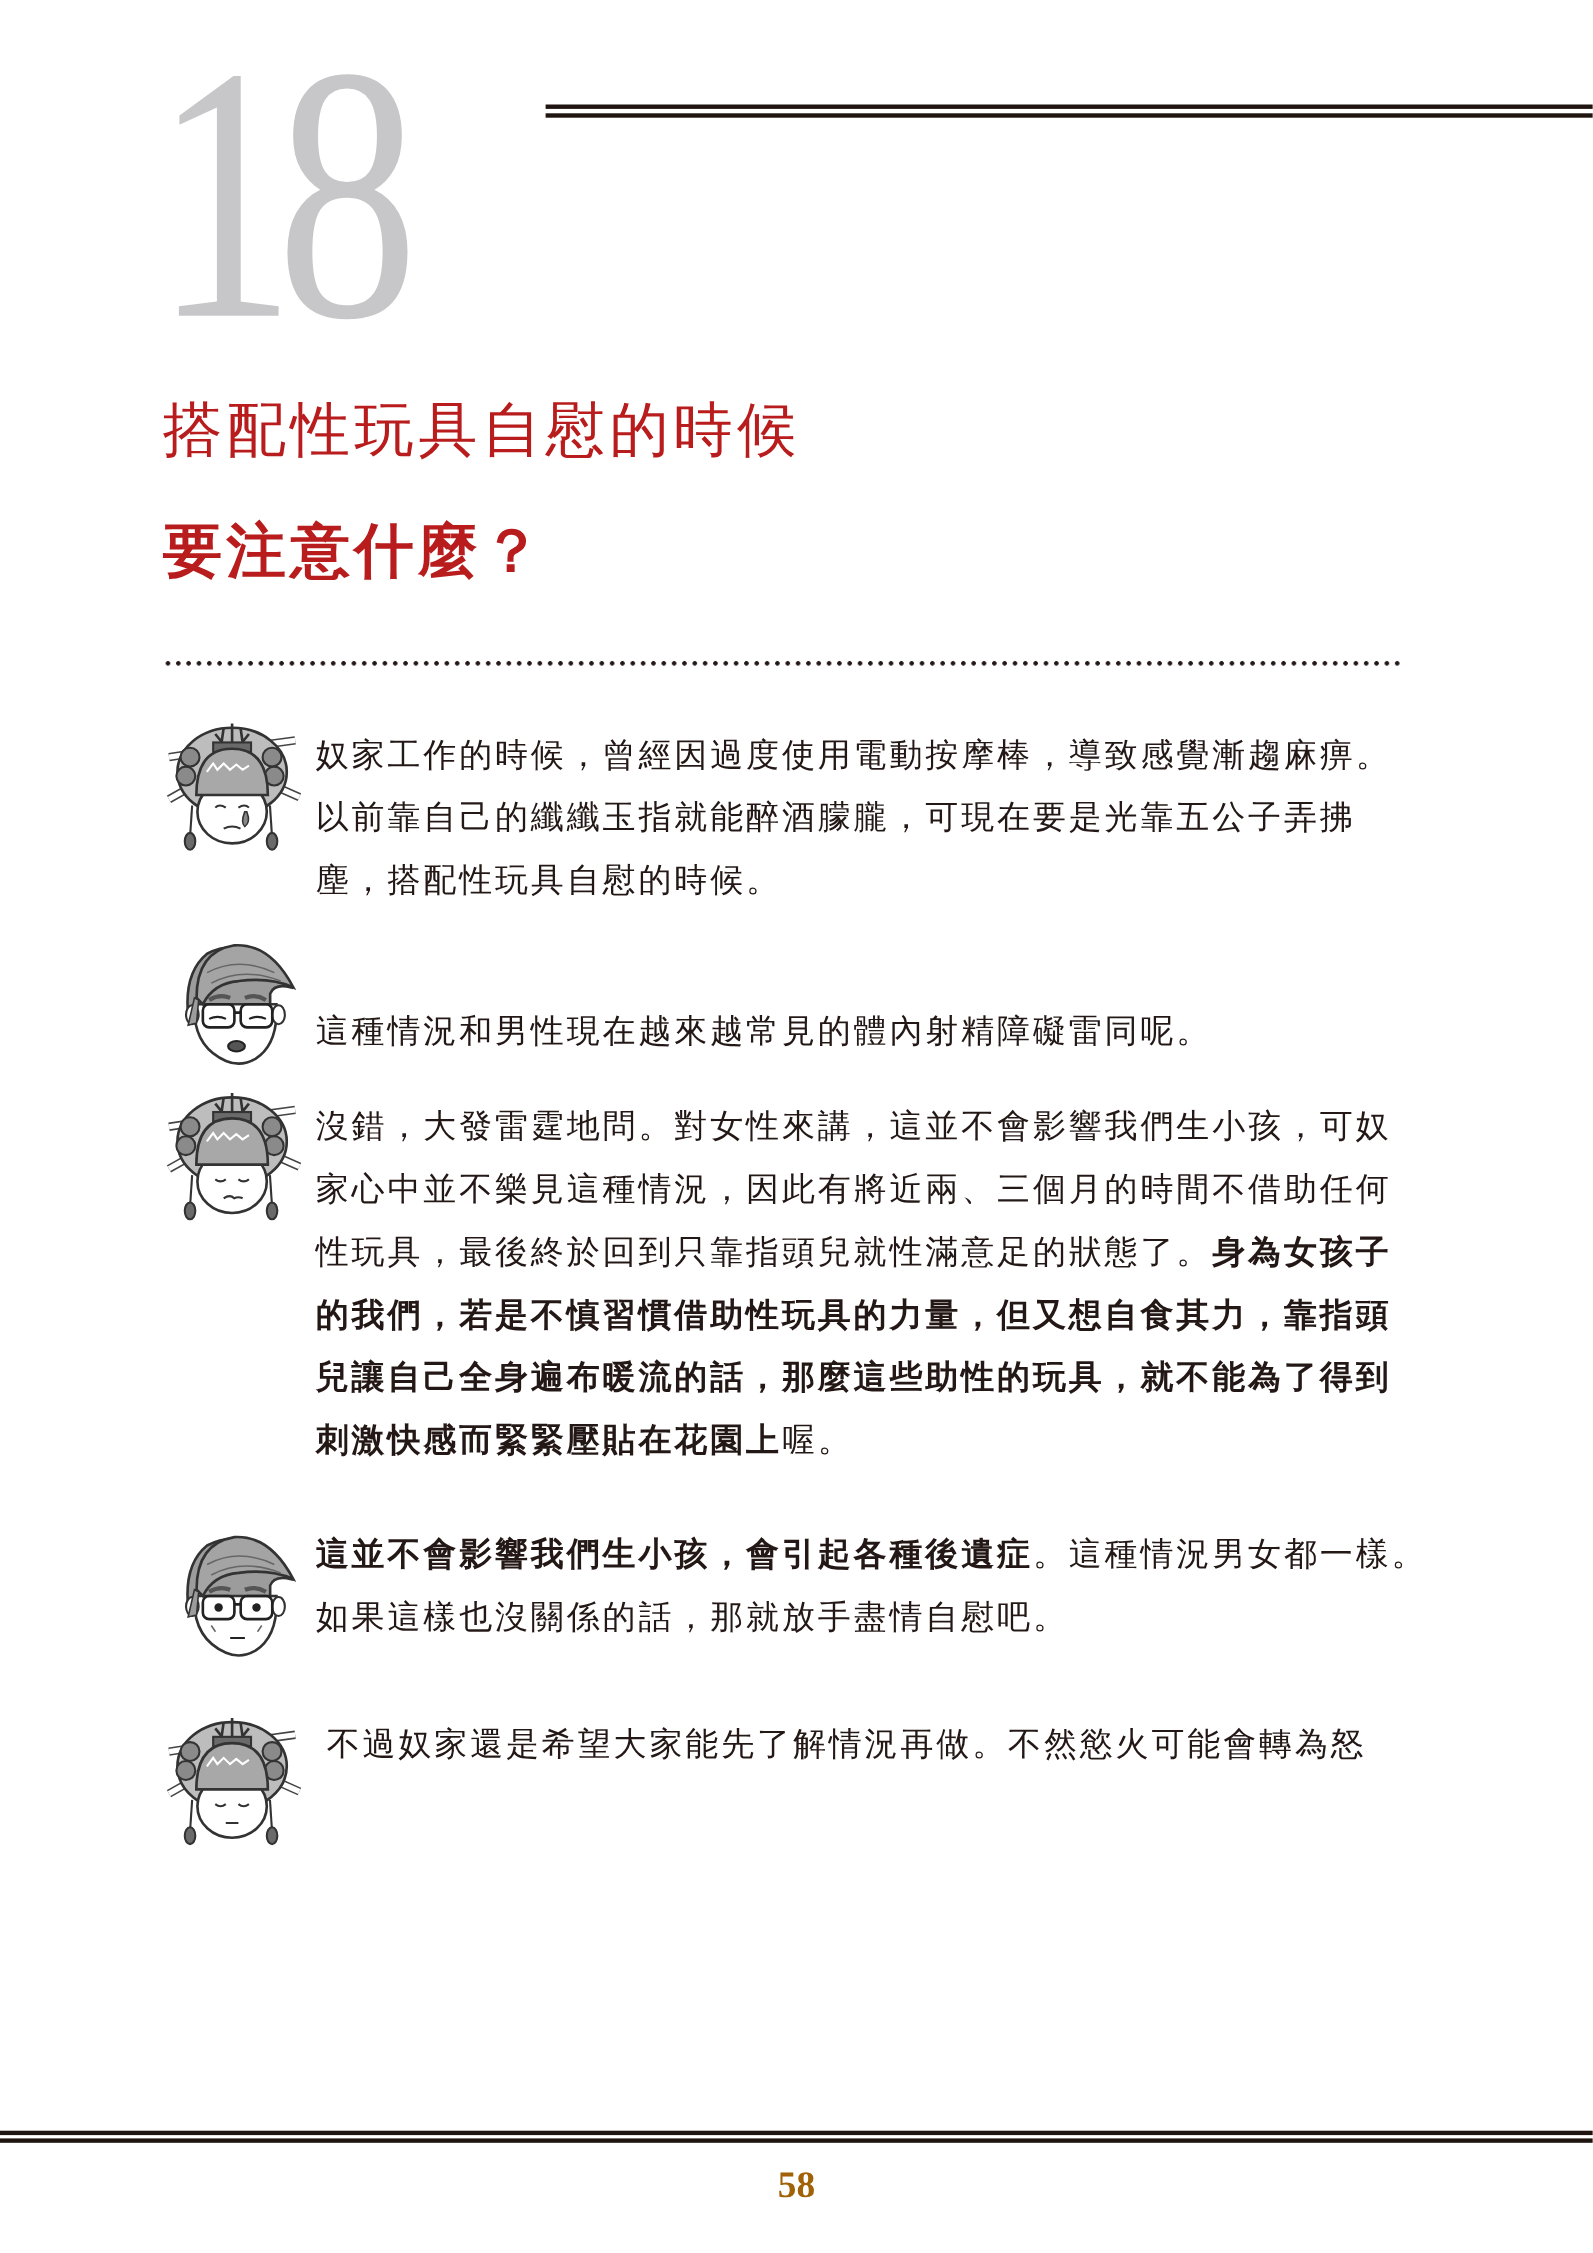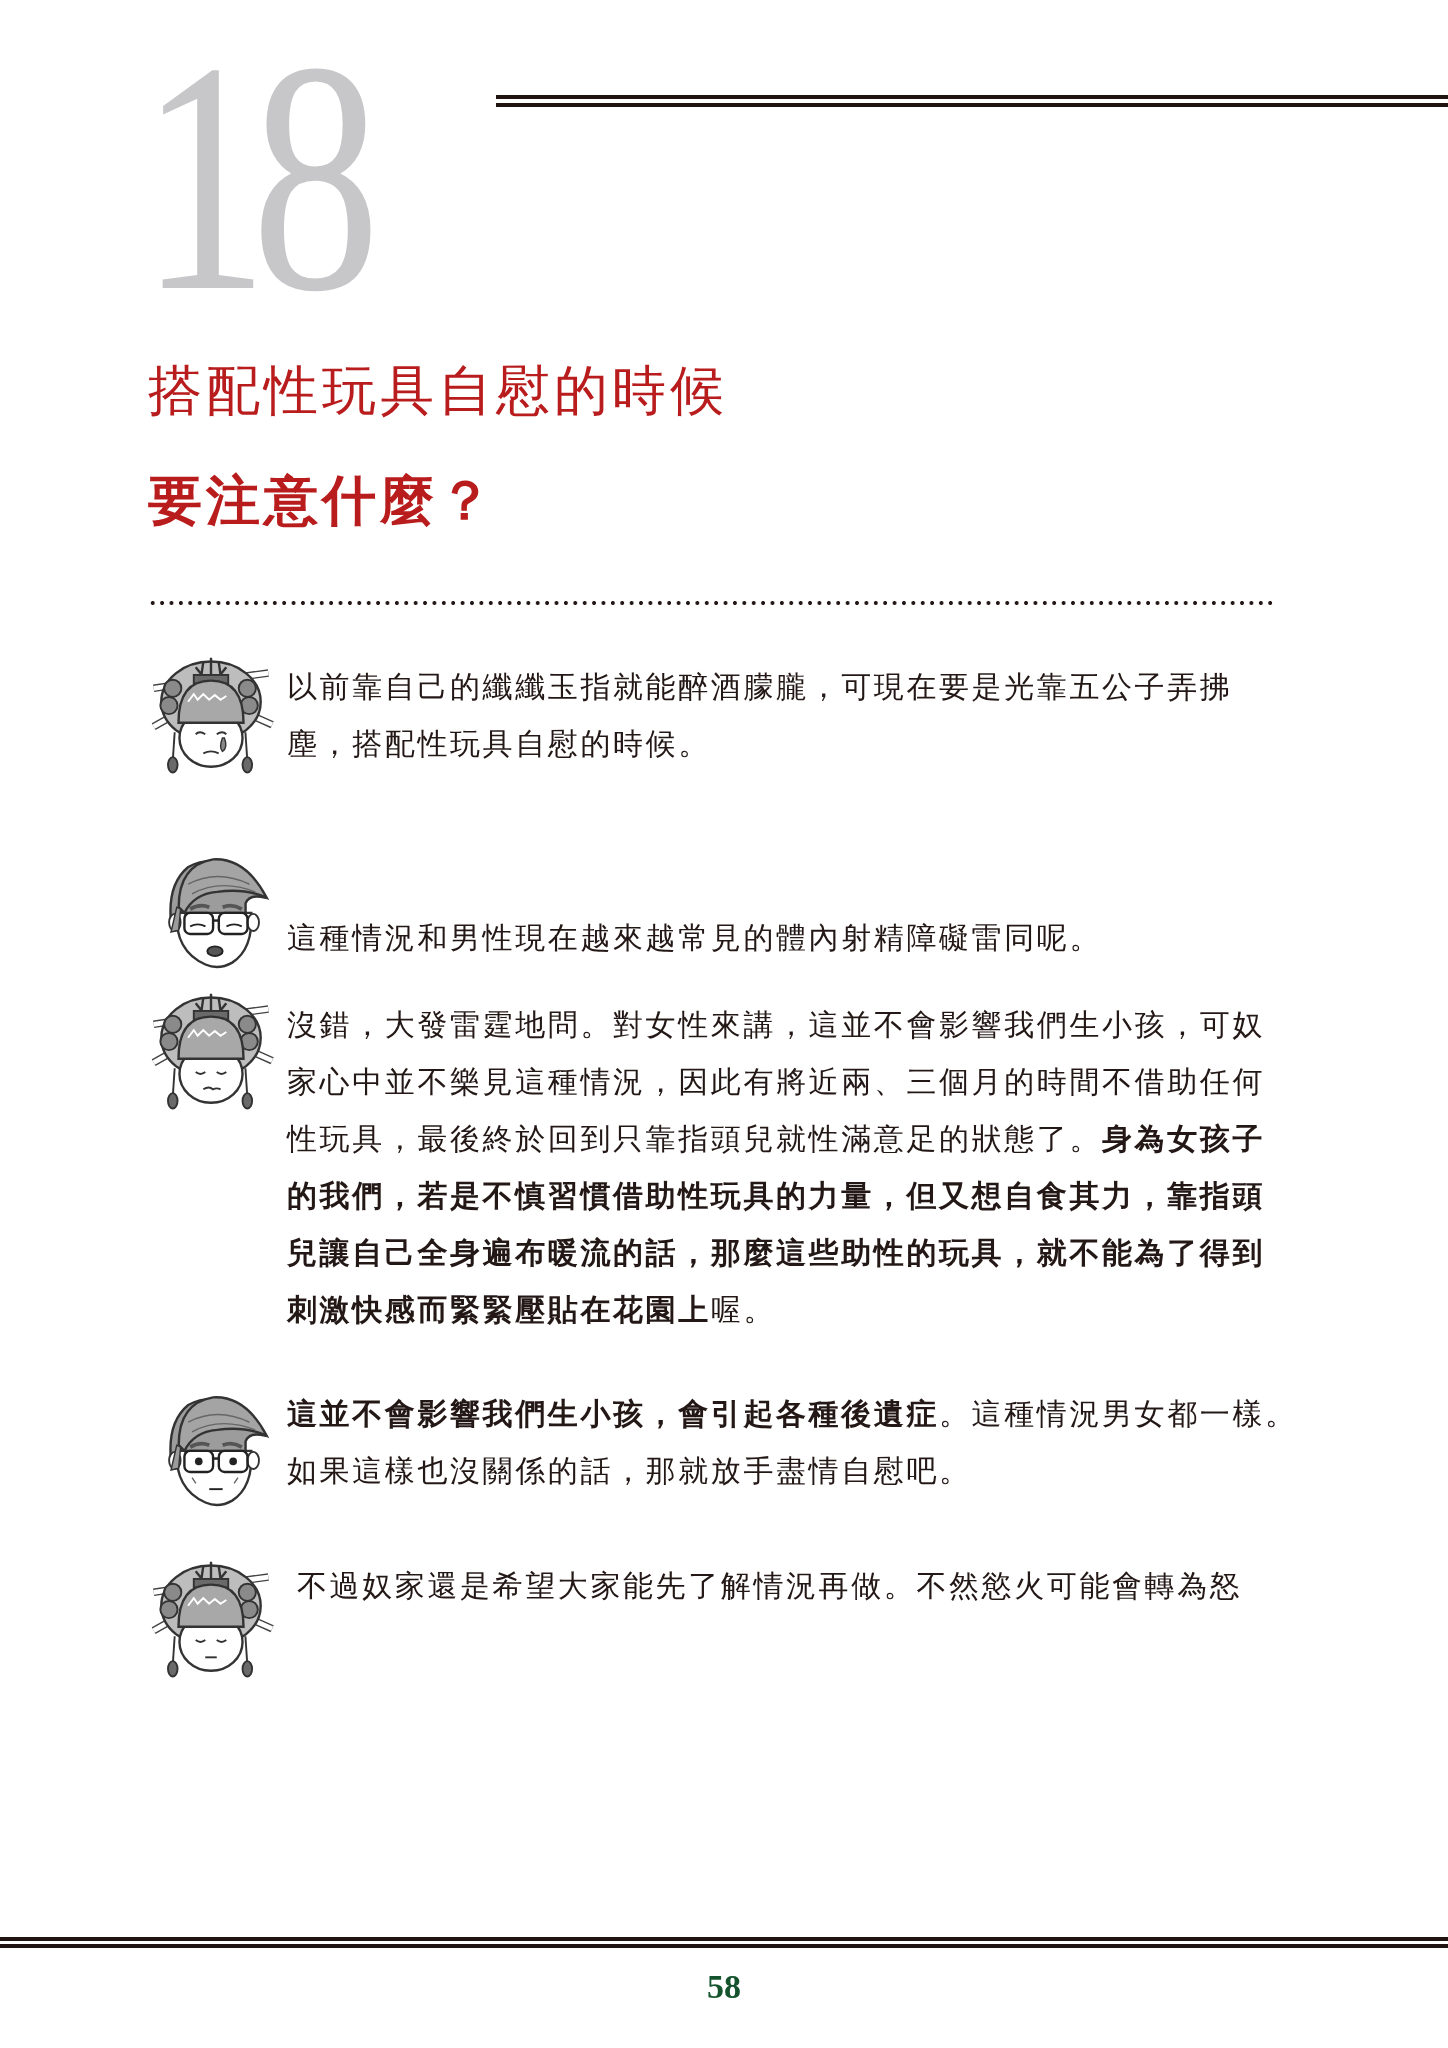--- a/index.html
+++ b/index.html
@@ -14,21 +14,21 @@
   .dots { position: absolute; left: 148px; top: 600px; width: 1126px; height: 6px;
           background-image: radial-gradient(circle, #231815 1.8px, transparent 2.2px);
           background-size: 9.4px 6px; background-repeat: repeat-x; }
   .para { position: absolute; left: 287px; width: 1000px; font-size: 30px; line-height: 57px;
           letter-spacing: 2.6px; color: #231815; }
   .para .line { display: block; white-space: nowrap; height: 57px; }
   .para b { font-weight: 700; }
   .avatar { position: absolute; width: 130px; height: 130px; }
   .page-num { position: absolute; left: 0; width: 1448px; top: 1968px; text-align: center;
               font-family: "Liberation Serif", "DejaVu Serif", serif; font-size: 34px; font-weight: 700;
-              color: #14532d; }
+              color: #a16207; }
 </style>
 </head>
 <body>
 
 <div class="chapter-num">18</div>
 <div class="rule" style="left:496px; top:95px; width:952px;"></div>
 <div class="rule" style="left:496px; top:103px; width:952px;"></div>
 
 <h1 style="margin:0">
   <span class="title-line" style="top:364px;">搭配性玩具自慰的時候</span>
@@ -97,20 +97,21 @@
 <div class="avatar" style="left:146px; top:652px;">
   <svg width="130" height="130" viewBox="0 0 136 136">
     <use href="#woman-base"></use>
     <path d="M52 86 Q56 82 62 86" stroke="#333" stroke-width="2" fill="none"></path>
     <path d="M74 86 Q80 82 84 86" stroke="#333" stroke-width="2" fill="none"></path>
     <path d="M80 90 Q76 100 80 104 Q86 100 82 90 Z" fill="#888" stroke="#333" stroke-width="1.5"></path>
     <path d="M60 106 Q68 102 76 106" stroke="#333" stroke-width="2" fill="none"></path>
   </svg>
 </div>
 <div class="para" style="top:658px;">
+  <span class="line"><span>奴家工作的時候，曾經因過度使用電動按摩棒，導致感覺漸趨麻痹。</span></span>
   <span class="line"><span>以前靠自己的纖纖玉指就能醉酒朦朧，可現在要是光靠五公子弄拂</span></span>
   <span class="line"><span>塵，搭配性玩具自慰的時候。</span></span>
 </div>
 
 <div class="avatar" style="left:150px; top:846px;">
   <svg width="130" height="130" viewBox="0 0 136 136">
     <use href="#man-base"></use>
     <path d="M42 84 Q50 80 58 84" stroke="#222" stroke-width="2" fill="none"></path>
     <path d="M80 84 Q88 80 96 84" stroke="#222" stroke-width="2" fill="none"></path>
     <ellipse cx="68" cy="110" rx="8" ry="5" fill="#555" stroke="#222" stroke-width="2"></ellipse>

